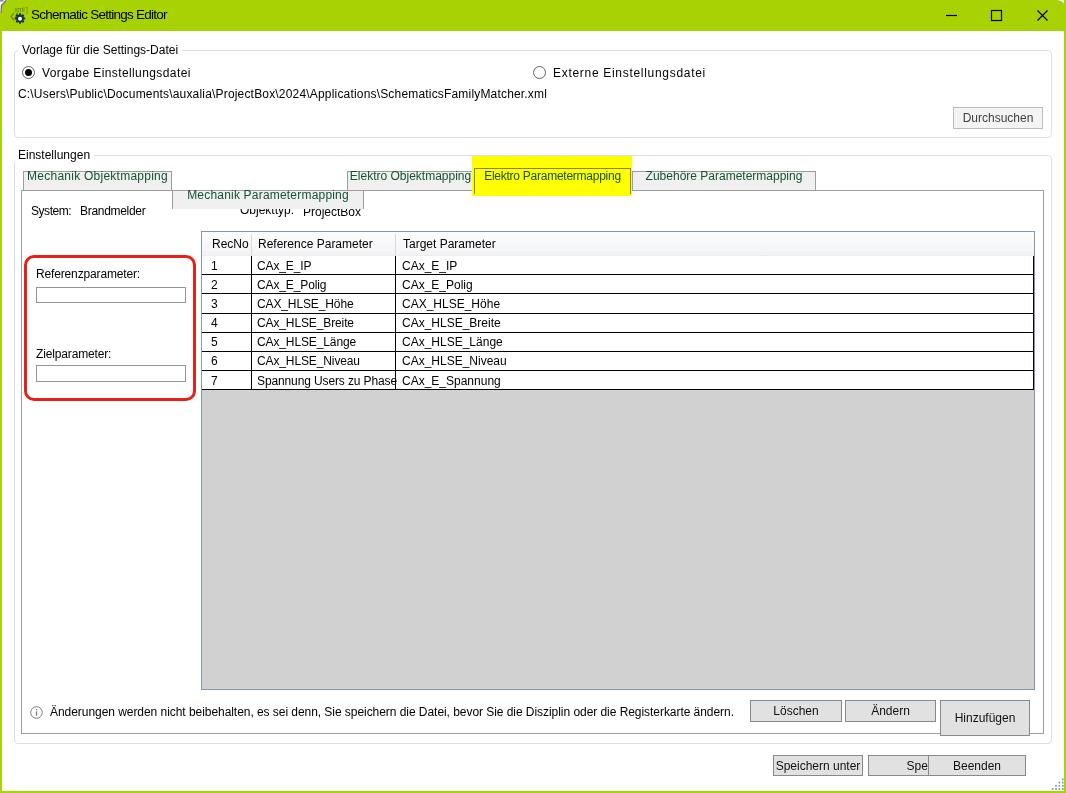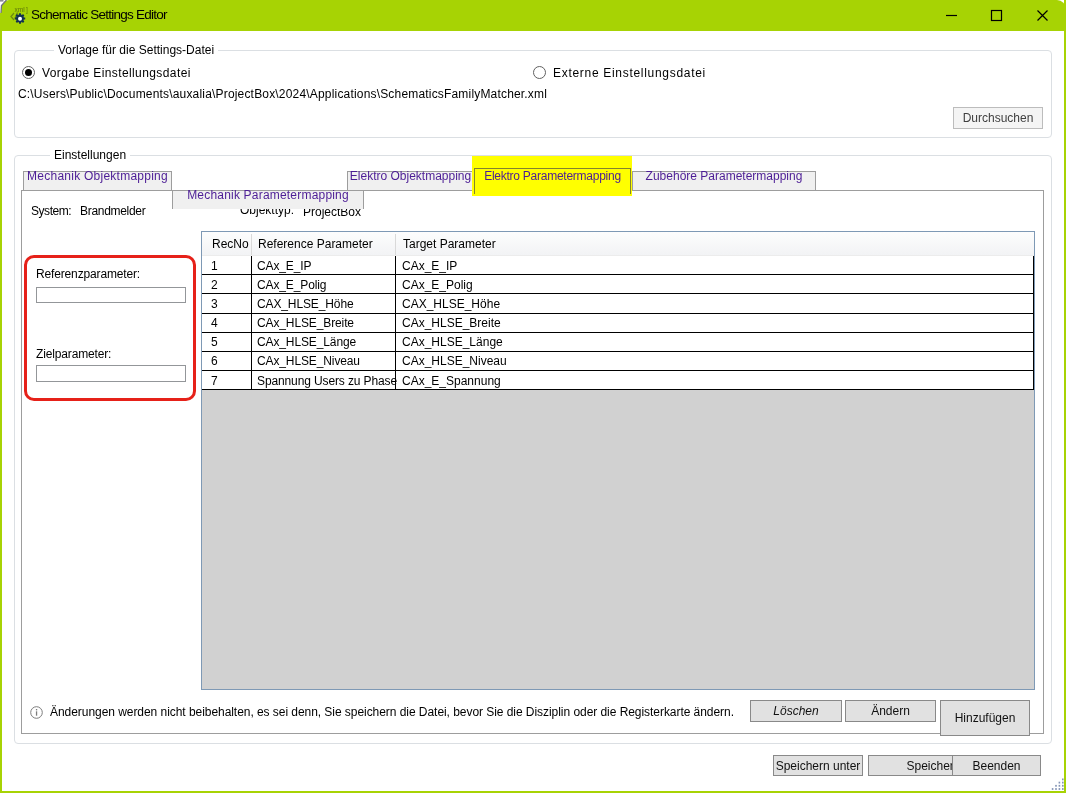--- a/index.html
+++ b/index.html
@@ -1,24 +1,24 @@
 <!DOCTYPE html>
 <html><head>
 <meta charset="utf-8">
 <style>
 * { margin:0; padding:0; box-sizing:border-box; }
 html,body { width:1066px; height:793px; }
 body { font-family:"Liberation Sans",sans-serif; font-size:12px; color:#000; background:#fff; position:relative; overflow:hidden; }
 .abs { position:absolute; }
 .gb { position:absolute; border:1px solid #dbdfe3; border-radius:4px; }
-.gblabel { position:absolute; background:#fff; padding:0 4px; line-height:13px;margin-left:36px; }
+.gblabel { position:absolute; background:#fff; padding:0 4px; line-height:13px; }
 .btn { position:absolute; background:#e1e1e1; border:1px solid #898989; display:flex; align-items:center; justify-content:center; font-size:12px; color:#111; }
 .radio { position:absolute; width:13px; height:13px; border:1px solid #616161; border-radius:50%; background:#fff; }
 .tb { position:absolute; background:#fff; border:1px solid #939699; }
-.tab { position:absolute; top:171px; height:19px; z-index:1; padding-bottom:11px; background:#f0f0f0; border:1px solid #9d9d9d; border-bottom:none; display:flex; align-items:center; justify-content:center; color:#4c1d95; }
+.tab { position:absolute; top:171px; height:19px; z-index:1; padding-bottom:11px; background:#f0f0f0; border:1px solid #9d9d9d; border-bottom:none; display:flex; align-items:center; justify-content:center; color:#14532d; }
 </style>
 </head>
 <body>
 
 <div class="abs" style="left:0;top:0;width:2px;height:793px;background:#a7d304"></div>
 <div class="abs" style="left:1064px;top:0;width:2px;height:793px;background:#a7d304"></div>
 <div class="abs" style="left:0;top:791px;width:1066px;height:2px;background:#a7d304"></div>
 
 <svg class="abs" style="left:0;top:0;z-index:5;" width="10" height="14" viewBox="0 0 10 14">
     <path d="M0 0 L6.5 0 L1.5 5.5 L1 13 L0 13 Z" fill="#fff"></path>
@@ -143,27 +143,27 @@
  </div>
     </div>
 </div>
 
 <svg class="abs" style="left:30px;top:706px;" width="13" height="13" viewBox="0 0 13 13">
 <circle cx="6.5" cy="6.5" r="5.8" fill="none" stroke="#7c7c7c" stroke-width="1"></circle>
 <rect x="5.9" y="5.3" width="1.3" height="4.4" fill="#7c7c7c"></rect>
 <rect x="5.9" y="3" width="1.3" height="1.4" fill="#7c7c7c"></rect>
 </svg>
 <div class="abs" style="left:50px;top:705px;letter-spacing:-0.05px;">Änderungen werden nicht beibehalten, es sei denn, Sie speichern die Datei, bevor Sie die Disziplin oder die Registerkarte ändern.</div>
-<div class="btn" style="left:750px;top:700px;width:92px;height:22px;font-style:italic;">Löschen</div>
+<div class="btn" style="left:750px;top:700px;width:92px;height:22px;">Löschen</div>
 <div class="btn" style="left:845px;top:700px;width:91px;height:22px;">Ändern</div>
 <div class="btn" style="left:940px;top:700px;width:90px;height:36px;">Hinzufügen</div>
 
 <div class="btn" style="left:773px;top:755px;width:90px;height:21px;">Speichern unter</div>
 <div class="btn" style="left:868px;top:755px;width:90px;height:21px;padding-left:41px;">Speichern</div>
-<div class="btn" style="left:952px;top:755px;width:89px;height:21px;">Beenden</div>
+<div class="btn" style="left:928px;top:755px;width:98px;height:21px;">Beenden</div>
 
 <svg class="abs" style="left:1051px;top:777px;" width="14" height="14" viewBox="0 0 14 14">
 <g fill="#8394b5">
 <rect x="11" y="1.5" width="1.6" height="1.8"></rect>
 <rect x="7.6" y="4.7" width="1.6" height="1.8"></rect>
       <rect x="11" y="4.7" width="1.6" height="1.8"></rect>
 <rect x="4.2" y="7.9" width="1.6" height="1.8"></rect>
       <rect x="7.6" y="7.9" width="1.6" height="1.8"></rect>
       <rect x="11" y="7.9" width="1.6" height="1.8"></rect>
 <rect x="0.8" y="11.1" width="1.6" height="1.8"></rect>

